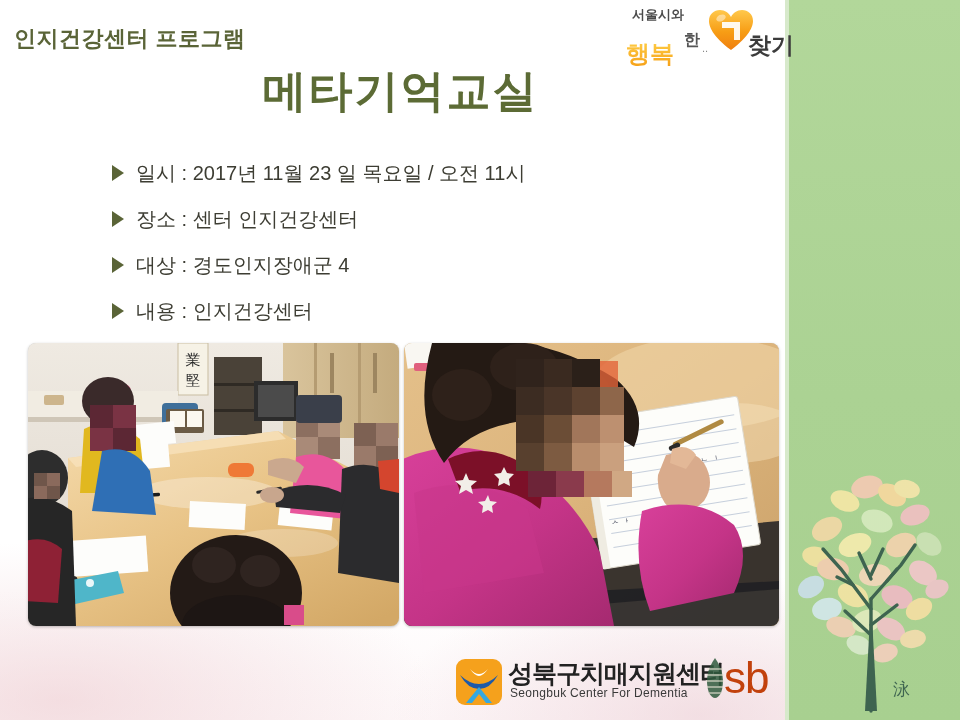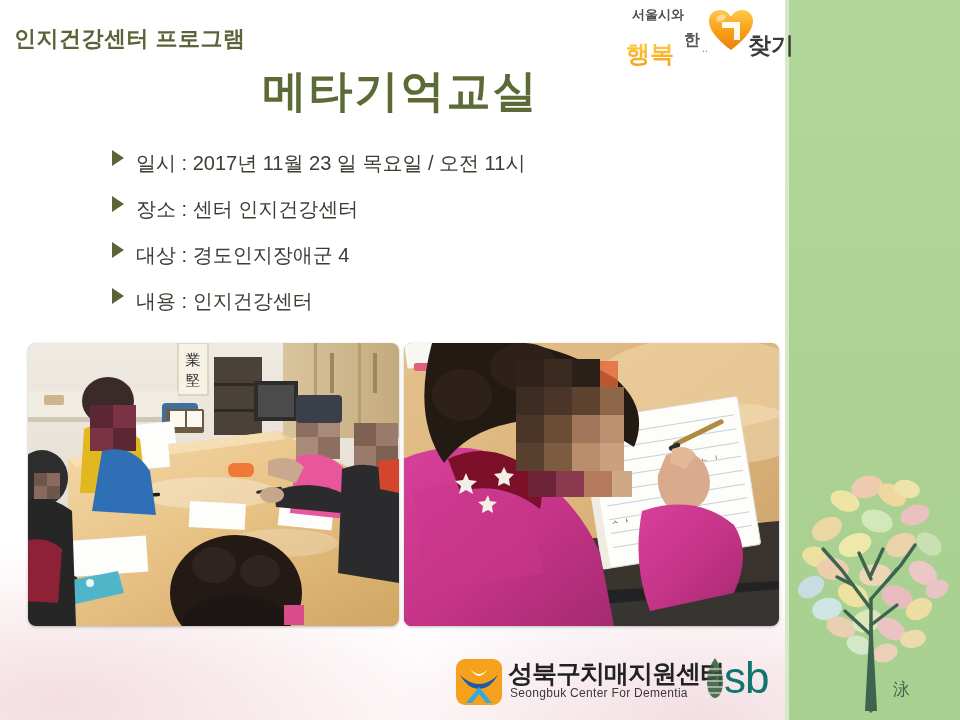--- a/index.html
+++ b/index.html
@@ -133,21 +133,21 @@
   }
 
   
   .bullets {
     position: absolute;
     left: 112px; top: 150px;
     width: 620px;
   }
   .bullet-row {
     display: flex;
-    align-items: flex-start;
+    align-items: center;
     height: 46px;
   }
   .bullet-marker {
     width: 0; height: 0;
     border-left: 12px solid #5a6437;
     border-top: 8px solid transparent;
     border-bottom: 8px solid transparent;
     margin-right: 12px;
     flex: 0 0 auto;
   }
@@ -200,21 +200,21 @@
   .fl-leaf {
     position: absolute;
     left: 246px; top: 2px;
     width: 26px; height: 48px;
   }
   .fl-sb {
     position: absolute;
     left: 268px; top: -2px;
     font-size: 44px;
     font-weight: normal;
-    color: #0f766e;
+    color: #c2410c;
     letter-spacing: -1px;
     white-space: nowrap;
   }
 </style>
 </head>
 <body>
 
 <div id="slide">
 
   <div class="bg-wash"></div>

